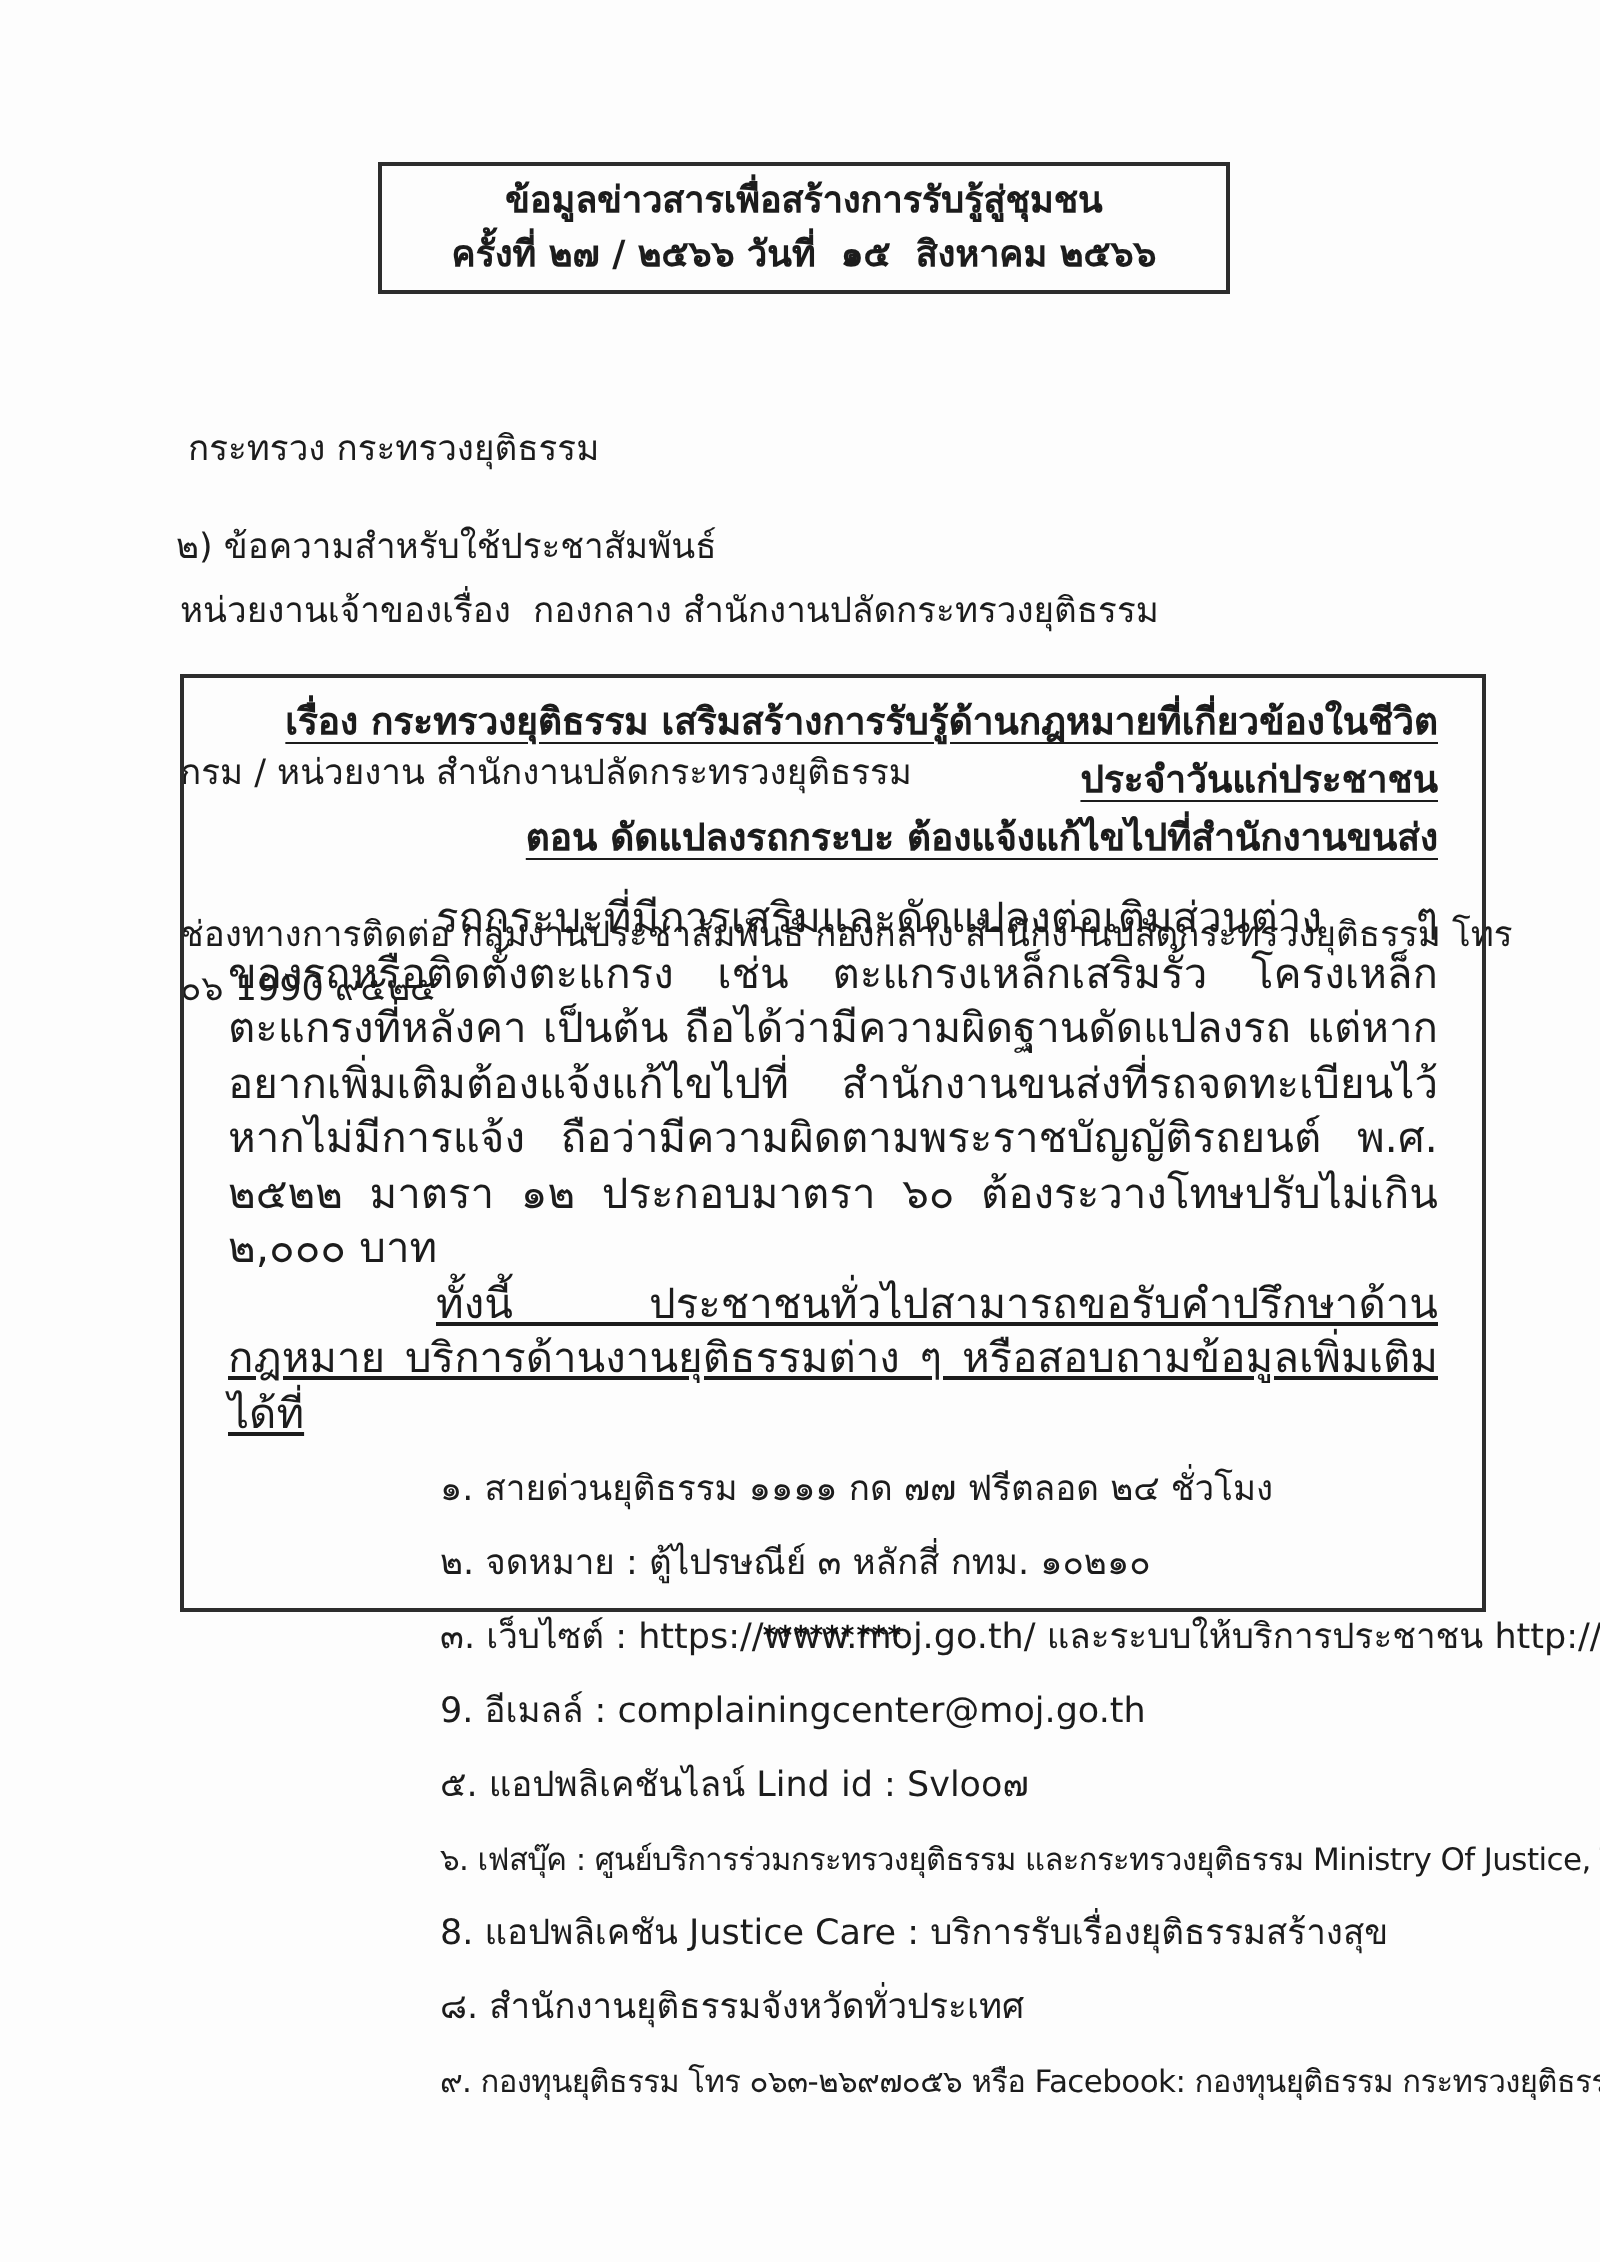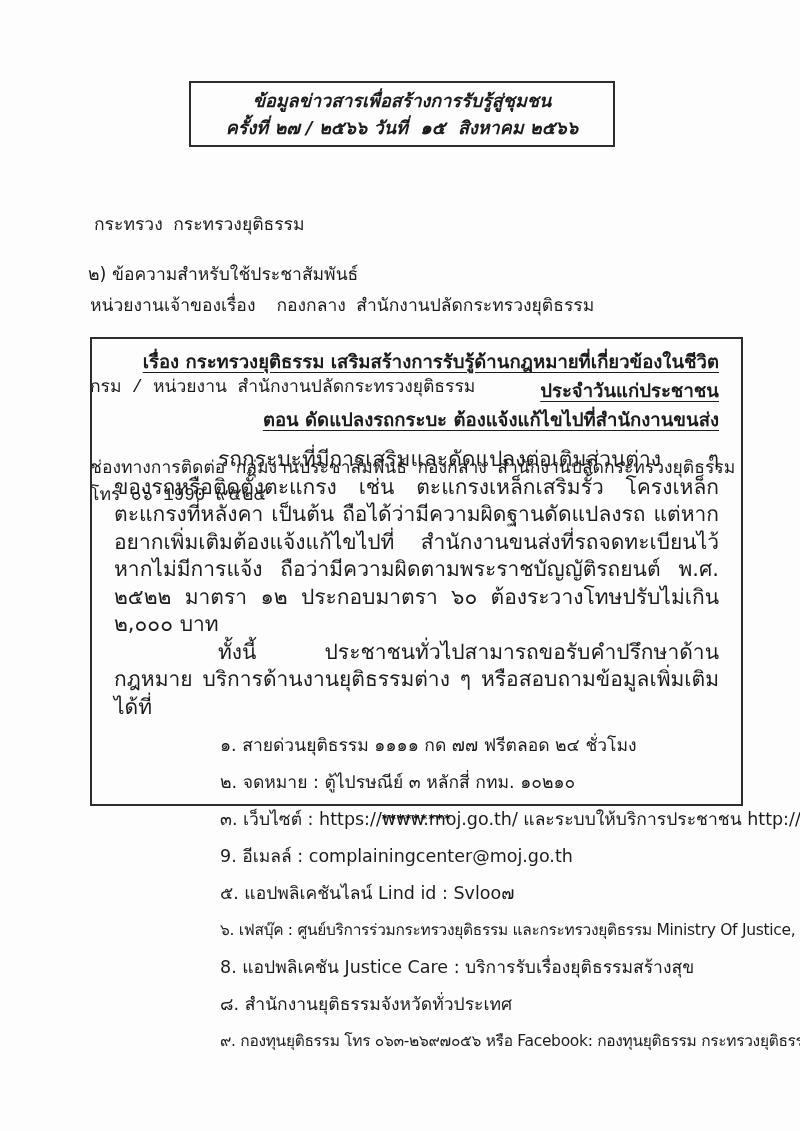--- a/index.html
+++ b/index.html
@@ -12,47 +12,46 @@
     font-family:"DejaVu Sans","Liberation Sans",sans-serif;
     color:#1c1c1c;
     overflow:hidden;
   }
   .header-box{
     position:absolute;left:189px;top:81px;width:422px;height:62px;
     border:2px solid #2d2d2d;
     display:flex;flex-direction:column;justify-content:center;align-items:center;
     font-size:18px;font-weight:bold;line-height:27px;text-align:center;
     white-space:pre-wrap;
-    font-style:italic;
   }
   .meta{
     position:absolute;left:90px;top:158px;width:668px;
     font-size:17.5px;line-height:27px;white-space:pre-wrap;
   }
-  .meta .meta-line{min-height:27px;font-family:Liberation Mono, monospace;}
+  .meta .meta-line{min-height:27px;}
   .meta .indent-sm{padding-left:4px;}
   .points{
     position:absolute;left:88px;top:261px;width:668px;
     font-size:17.5px;line-height:27px;
   }
   .main-box{
     position:absolute;left:90px;top:337px;width:653px;height:469px;
     border:2px solid #2d2d2d;
     box-sizing:border-box;
     padding:8px 22px 0 22px;
   }
   .box-title{
     text-align:right;font-weight:bold;font-size:18.5px;line-height:29px;
     text-decoration:underline;text-underline-offset:4px;
   }
   .para{
     margin:0;font-size:21px;line-height:27.5px;text-align:justify;
   }
   .para.p1{margin-top:12px;text-indent:104px;}
-  .para.p2{text-indent:104px;}
+  .para.p2{text-indent:104px;text-decoration:underline;}
   .contact-list{
     margin:1px 0 0 106px;
     font-size:17.5px;line-height:25px;
   }
   .contact-item{white-space:nowrap;margin-top:12px;}
   .contact-item.condensed{font-size:15.5px;letter-spacing:-0.3px;}
   .footer-mark{
     position:absolute;left:90px;top:811px;width:653px;
     text-align:center;font-size:13px;font-weight:bold;letter-spacing:1px;color:#111;
   }

